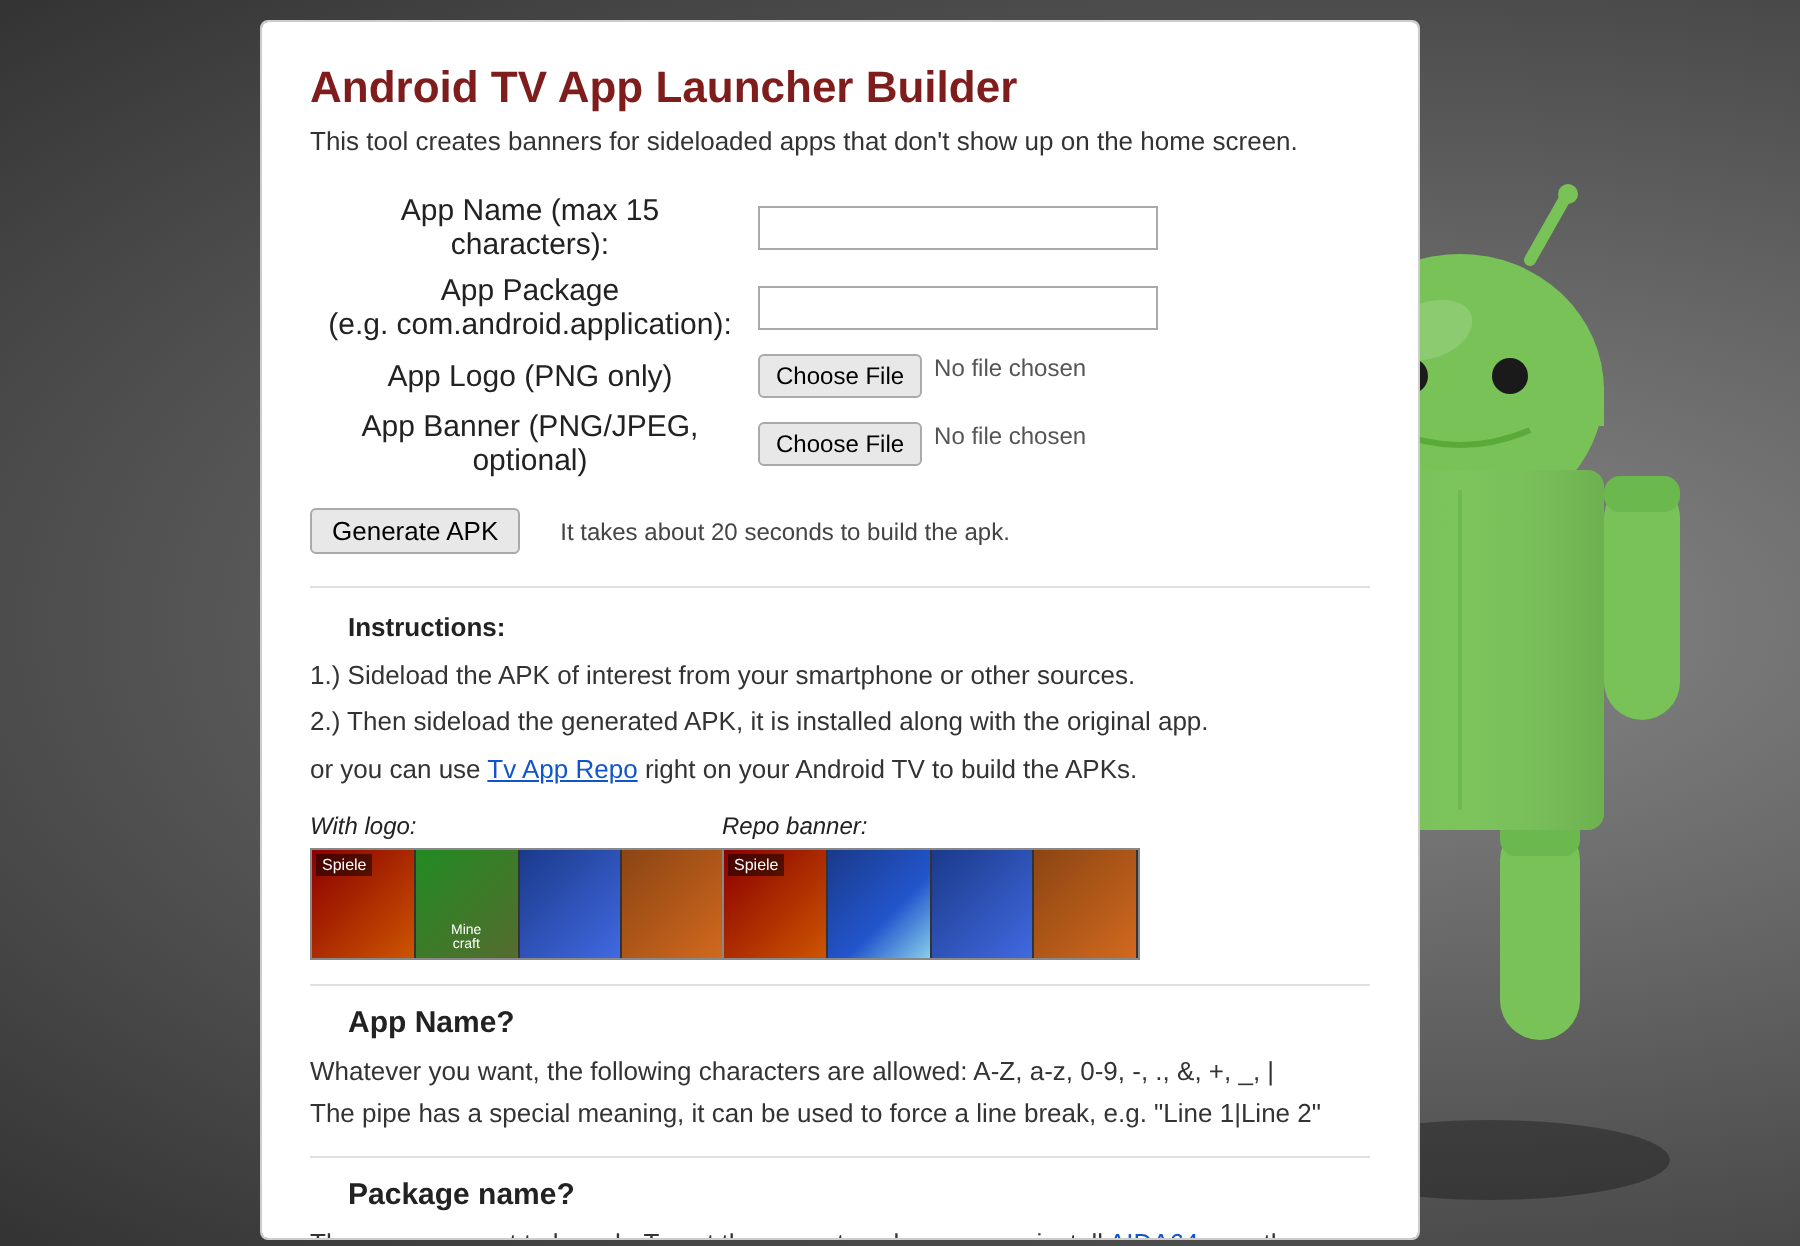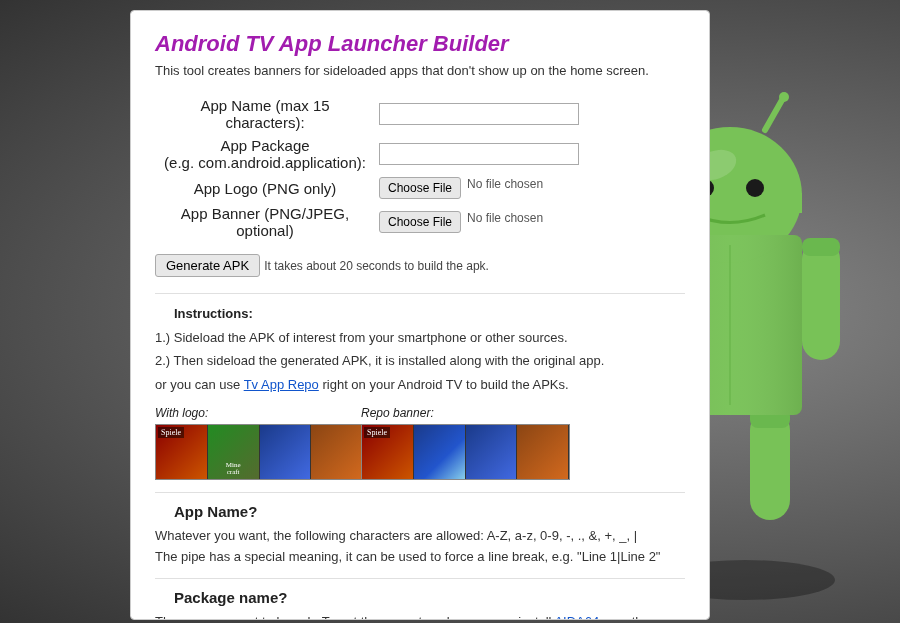--- a/index.html
+++ b/index.html
@@ -29,23 +29,22 @@
       border: 1px solid #ccc;
       border-radius: 4px;
       padding: 20px 24px;
       max-height: 610px;
       overflow-y: auto;
     }
 
     h1 {
       font-size: 22px;
       font-weight: bold;
-      color: #a21caf;
+      color: #7f1d1d;
       margin-bottom: 6px;
-      font-style: italic;
     }
 
     .subtitle {
       font-size: 13px;
       color: #333;
       margin-bottom: 16px;
     }
 
     .form-table {
       width: 100%;
@@ -100,21 +99,21 @@
       color: #555;
     }
 
     .generate-btn {
       background: #e8e8e8;
       border: 1px solid #aaa;
       border-radius: 3px;
       padding: 3px 10px;
       font-size: 13px;
       cursor: pointer;
-      margin-right: 4px;
+      margin-right: 20px;
     }
 
     .generate-row {
       display: flex;
       align-items: center;
       margin-bottom: 16px;
     }
 
     .generate-info {
       font-size: 12px;
@@ -158,21 +157,20 @@
     }
 
     .screenshot-img {
       width: 209px;
       height: 56px;
       background: #737373;
       border: 1px solid #888;
       display: flex;
       overflow: hidden;
       position: relative;
-      font-family: Liberation Serif, serif;
     }
 
     .screenshot-img .spiele-label {
       position: absolute;
       top: 2px;
       left: 2px;
       font-size: 8px;
       color: white;
       background: rgba(0,0,0,0.5);
       padding: 1px 3px;

